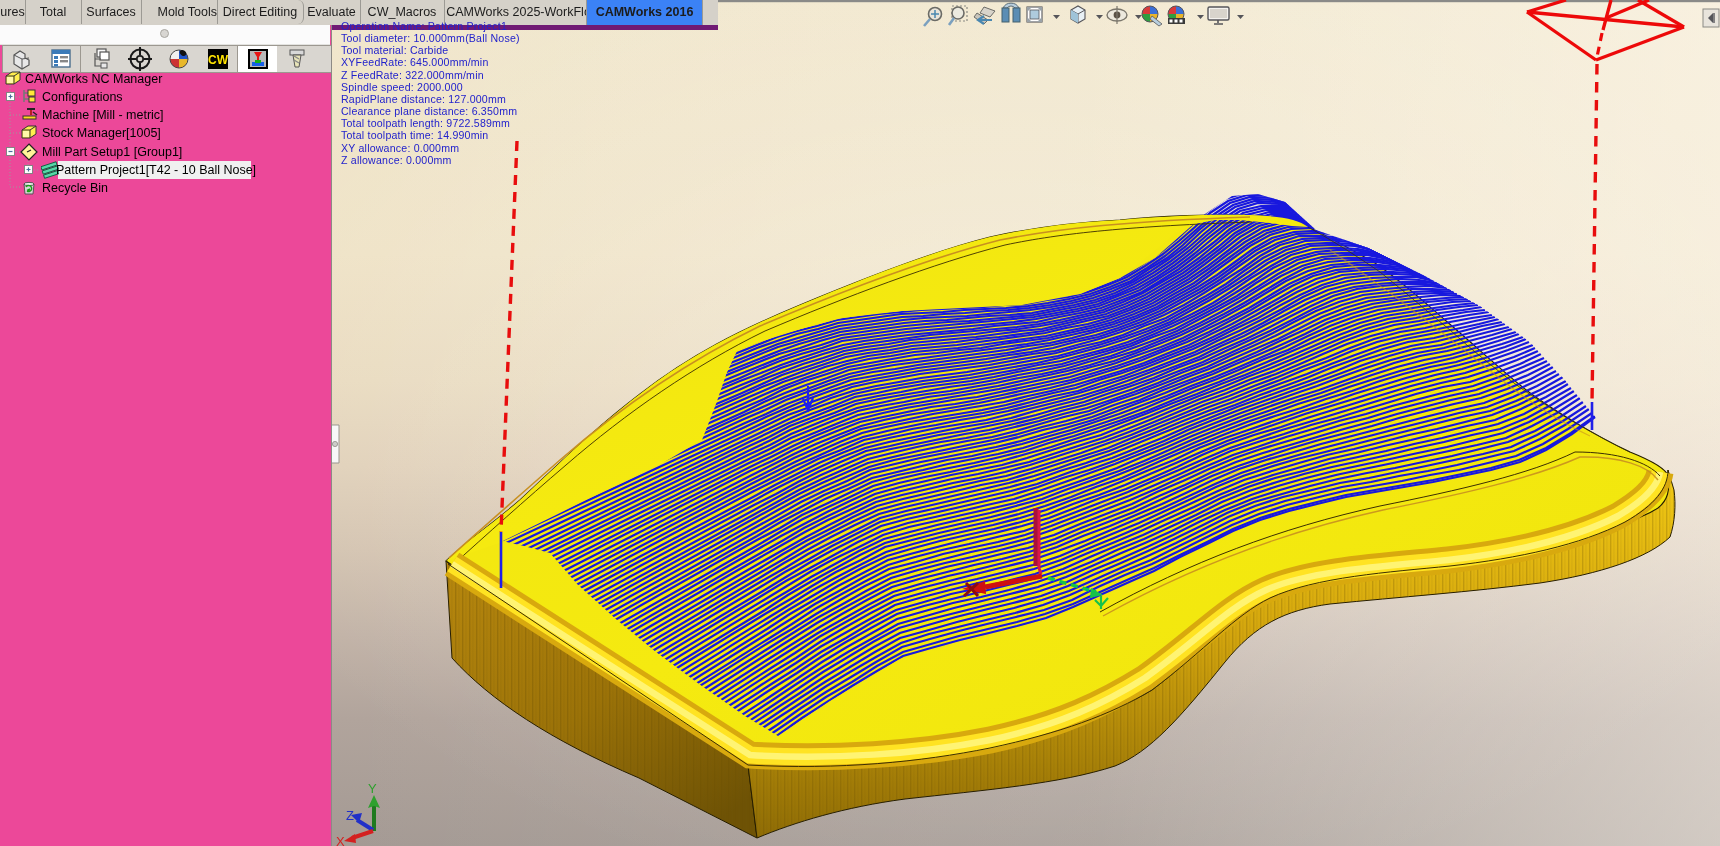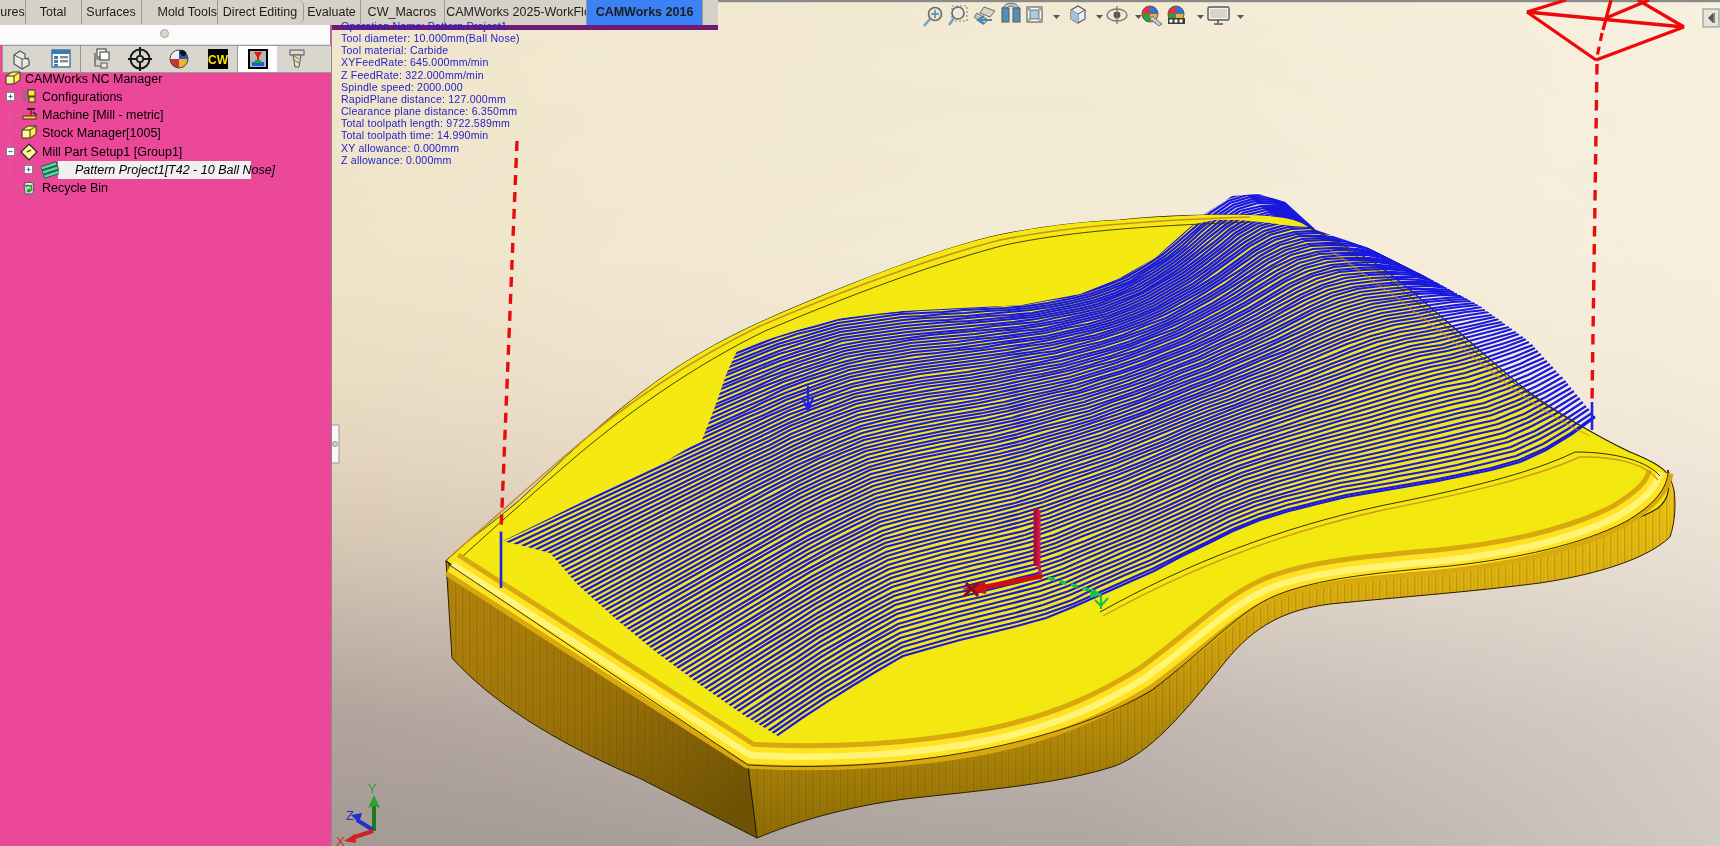--- a/index.html
+++ b/index.html
@@ -396,21 +396,21 @@
     </svg>
 <div class="trow" style="left:42px;top:118px;">Mill Part Setup1 [Group1]</div>
 <div style="position:absolute;left:58px;top:136px;width:193px;height:18px;background:#f0f0f0;"></div>
 <svg class="ico" style="left:41px;top:136px;" width="18" height="18" viewBox="0 0 18 18">
       <g transform="rotate(-18 9 8)">
         <rect x="1" y="3" width="16" height="3.4" fill="#57d8a8" stroke="#116044" stroke-width="0.9"></rect>
         <rect x="1" y="7.4" width="16" height="3.4" fill="#57d8a8" stroke="#116044" stroke-width="0.9"></rect>
         <rect x="1" y="11.8" width="16" height="3.4" fill="#57d8a8" stroke="#116044" stroke-width="0.9"></rect>
       </g>
     </svg>
-<div class="trow" style="left:75px;top:136px;font-style:italic;">Pattern Project1[T42 - 10 Ball Nose]</div>
+<div class="trow" style="left:56px;top:136px;">Pattern Project1[T42 - 10 Ball Nose]</div>
 <svg class="ico" style="left:20px;top:154px;" width="18" height="18" viewBox="0 0 18 18">
       <path d="M4,5 L14,5 L13,15 L5,15 Z" fill="#d8d8d8" stroke="#555" stroke-width="1"></path>
       <ellipse cx="9" cy="5" rx="5" ry="1.6" fill="#eee" stroke="#555" stroke-width="1"></ellipse>
       <path d="M6,8 a3,3 0 1 1 1,4 M10,12 l-2,-1 l2,-1" stroke="#18a018" stroke-width="1.5" fill="none"></path>
     </svg>
 <div class="trow" style="left:42px;top:154px;">Recycle Bin</div>
 <svg class="ico" style="left:6px;top:67px;" width="9" height="9" viewBox="0 0 9 9">
       <rect x="0.5" y="0.5" width="8" height="8" fill="#fff" stroke="#848484"></rect>
       <path d="M2.5,4.5 L6.5,4.5 M4.5,2.5 L4.5,6.5" stroke="#4a6e9e" stroke-width="1.2"></path>
     </svg>

